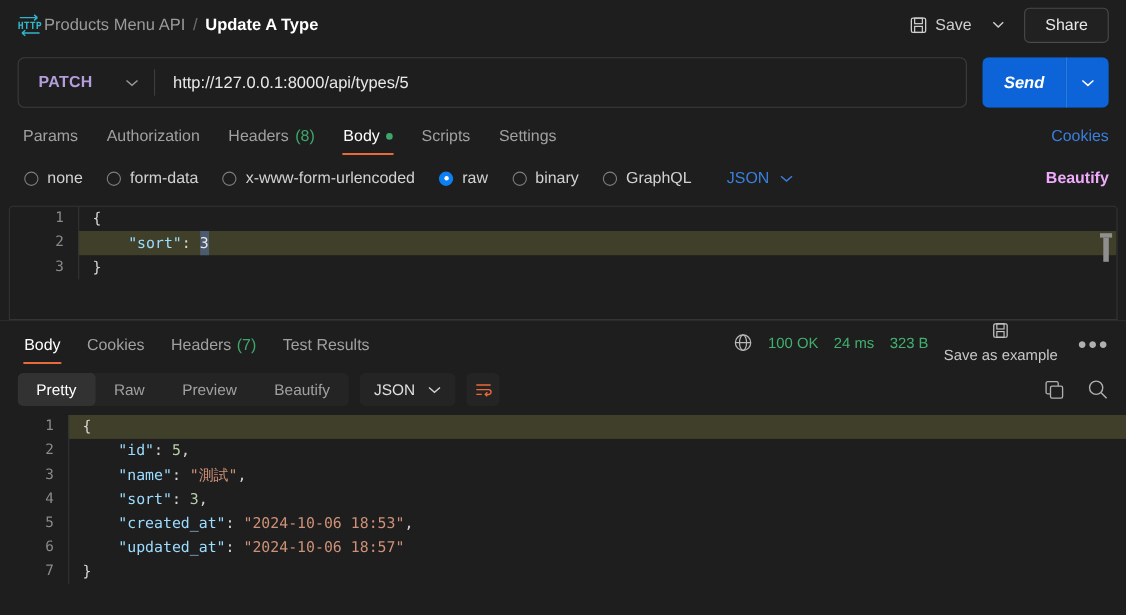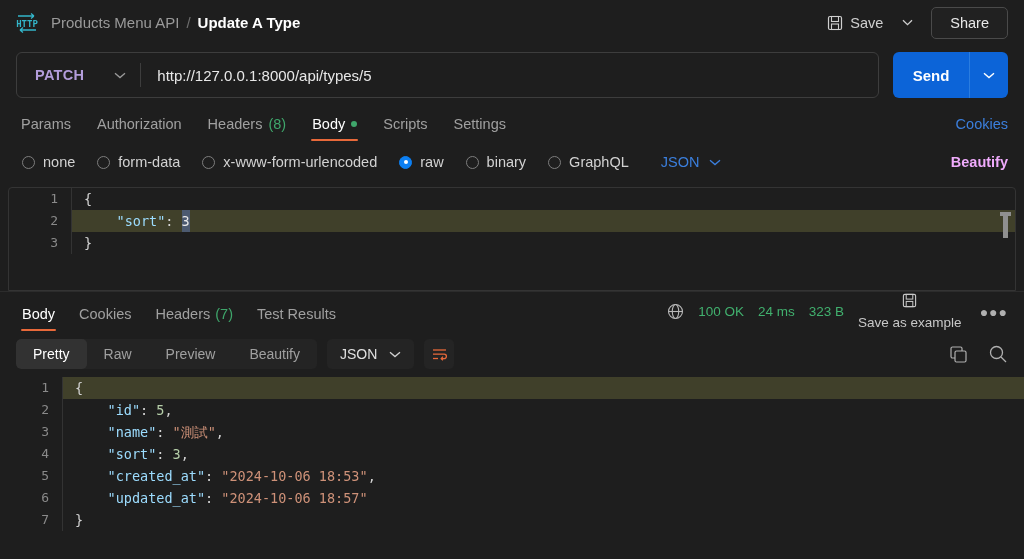--- a/index.html
+++ b/index.html
@@ -7,40 +7,40 @@
     width: 1024px; height: 559px;
     background: #1e1e1e;
     font-family: "Liberation Sans", sans-serif;
     color: #e6e6e6;
     overflow: hidden;
   }
   .app { width: 1024px; height: 559px; display: flex; flex-direction: column; background:#1e1e1e; }
 
   
   .topbar { height: 45px; display:flex; align-items:center; padding: 0 16px 0 14px; background:#1e1e1e; flex:0 0 45px; }
-  .http-icon { width: 26px; height: 22px; margin-right: 11px; display:flex; align-items:center; justify-content:center; }
+  .http-icon { width: 26px; height: 22px; display:flex; align-items:center; justify-content:center; }
   .breadcrumb { display:flex; align-items:flex-end; font-size: 15px; gap: 7px; }
   .crumb-muted { color: #9a9a9a; }
   .crumb-sep { color: #6e6e6e; }
   .crumb-active { color:#ffffff; font-weight:bold; }
   .topbar-right { margin-left:auto; display:flex; align-items:center; gap:0; }
   .save-btn { display:flex; align-items:flex-end; gap:7px; color:#cfcfcf; font-size:14.5px; padding:6px 9px; border-radius:4px; }
   .save-caret { color:#cfcfcf; padding: 6px 10px; font-size: 11px; display:flex; align-items:center; }
   .share-btn { border:1px solid #4a4a4a; border-radius:5px; color:#e8e8e8; font-size:14.5px; padding:7px 18px; margin-left:8px; background:#212121; }
 
   
   .urlrow { display:flex; align-items:center; padding: 0 16px; height:60px; flex:0 0 60px; gap:14px; }
   .urlbox { flex:1; height:46px; border:1px solid #3d3d3d; border-radius:6px; background:#1e1e1e; display:flex; align-items:center; }
   .method { display:flex; align-items:center; gap:30px; padding-left:18px; padding-right:14px; height:100%; }
   .method-label { color:#b39ddb; font-weight:bold; font-size:14.5px; letter-spacing:.3px; }
   .method-caret { color:#9a9a9a; font-size:11px; }
   .url-div { width:1px; height:24px; background:#3d3d3d; }
   .url-input { flex:1; padding-left:16px; color:#e8e8e8; font-size:15px; }
   .send-wrap { display:flex; height:46px; border-radius:6px; overflow:hidden; }
-  .send-btn { background:#0c64d8; color:#fff; font-weight:bold; font-size:15px; display:flex; align-items:center; justify-content:center; width:76px; }
+  .send-btn { background:#0c64d8; color:#fff; font-weight:bold; font-size:15px; display:flex; align-items:center; justify-content:center; width:76px;font-style:italic; }
   .send-sep { width:1px; background:#2a7de0; }
   .send-caret { background:#0c64d8; color:#fff; width:38px; display:flex; align-items:center; justify-content:center; font-size:11px; }
 
   
   .reqtabs { display:flex; align-items:flex-end; padding:0 16px; height:36px; flex:0 0 36px; gap:0; }
   .tab { font-size:14.5px; color:#a0a0a0; padding: 0 13px 9px 13px; position:relative; display:flex; align-items:center; gap:6px; }
   .tab:first-child { padding-left:5px; }
   .tab.active { color:#ffffff; }
   .tab.active::after { content:""; position:absolute; left:12px; right:12px; bottom:0; height:2px; background:#e8693a; border-radius:2px; }
   .tab:first-child.active::after { left:4px; }

